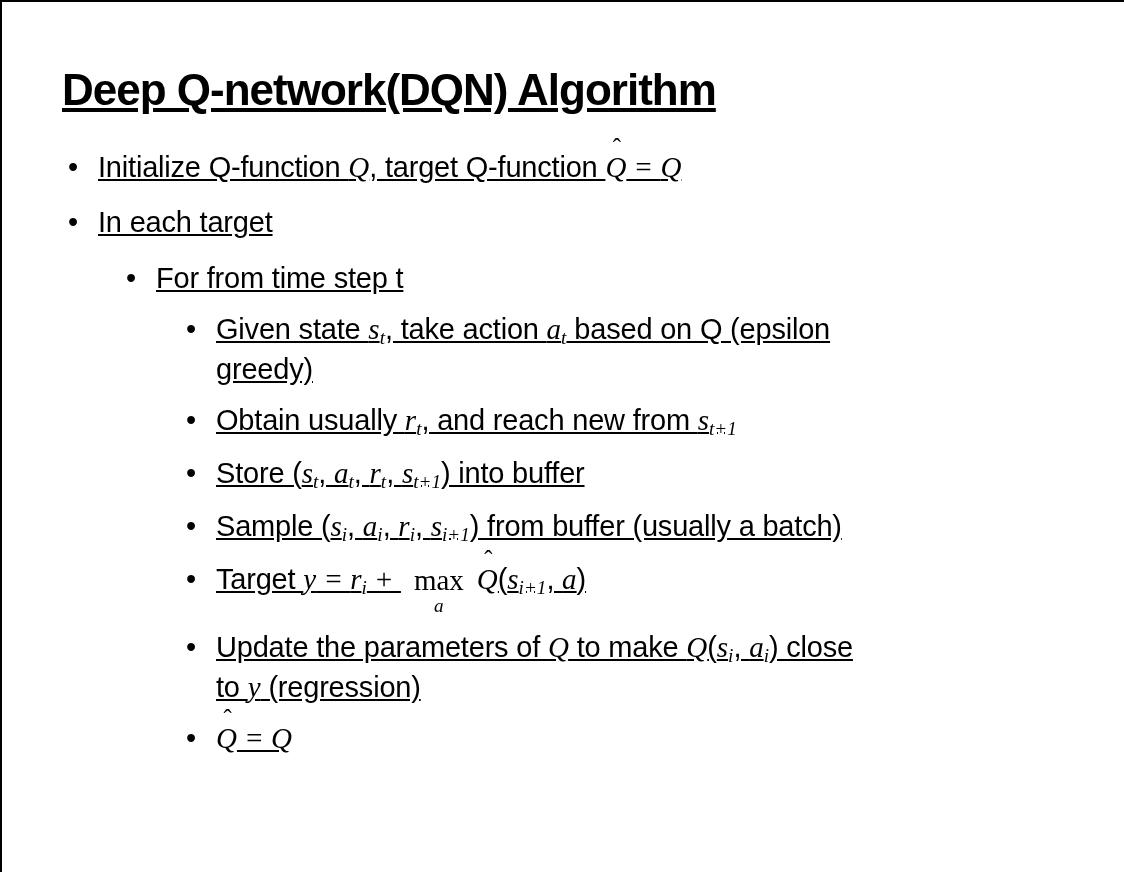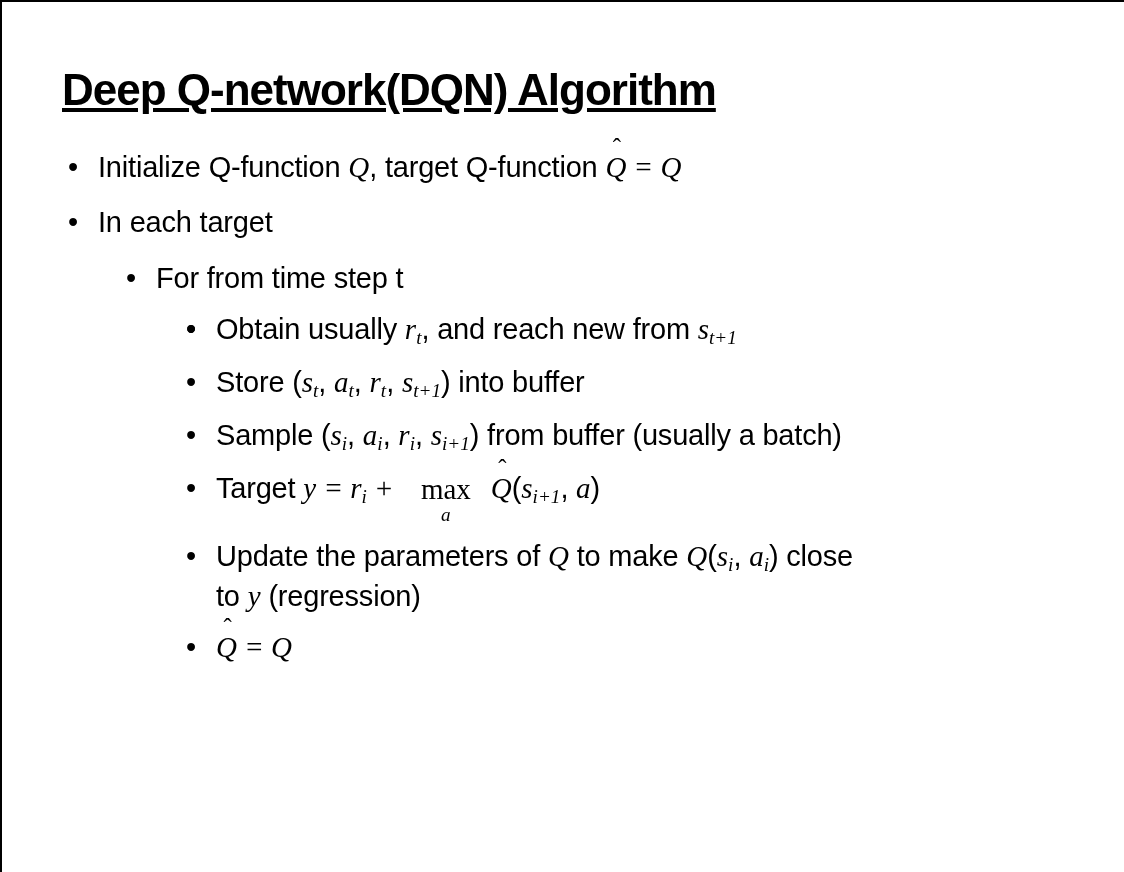--- a/index.html
+++ b/index.html
@@ -12,21 +12,21 @@
   .border-left{position:absolute;left:0;top:0;width:2px;height:872px;background:#000;}
 
   .slide-title{
     position:absolute;left:62px;top:36px;
     font-size:44px;font-weight:700;letter-spacing:-1px;
     white-space:nowrap;color:#000;text-decoration:underline;
   }
 
   .bullet-list{position:absolute;left:64px;top:148px;right:16px;}
   .bullet{position:relative;line-height:1.32;font-size:29px;letter-spacing:-0.2px;margin-bottom:13px;}
-  .bullet .content{white-space:nowrap;display:block;}
+  .bullet .content{white-space:nowrap;display:block;text-decoration:underline;}
   .marker{position:absolute;top:0;}
   .l1{padding-left:34px;margin-bottom:17px;}
   .l1 .marker{left:4px;}
   .l2{padding-left:92px;}
   .l2 .marker{left:62px;}
   .l3{padding-left:152px;}
   .l3 .marker{left:122px;}
 
   .seg-m{font-family:"Liberation Serif",serif;font-style:italic;letter-spacing:0;}
   .seg-sub{
@@ -36,21 +36,21 @@
   .seg-hat{
     position:relative;display:inline-block;
     font-family:"Liberation Serif",serif;font-style:italic;letter-spacing:0;
   }
   .seg-hat .accent{
     position:absolute;top:-0.50em;left:55%;transform:translateX(-50%);
     font-style:normal;font-size:0.85em;line-height:1;
   }
   .seg-underop{
     display:inline-block;text-align:center;vertical-align:-0.78em;
-    font-family:"Liberation Serif",serif;letter-spacing:0;margin:0 20px;
+    font-family:"Liberation Serif",serif;letter-spacing:0;margin:0 13px;
   }
   .seg-underop .op{display:block;line-height:1.05;font-style:normal;}
   .seg-underop .under{display:block;line-height:1;font-style:italic;font-size:0.66em;}
 </style>
 </head>
 <body>
 
 <div class="border-top"></div>
 <div class="border-left"></div>
 
@@ -64,20 +64,21 @@
     <div class="bullet l1">
       <span class="marker">•</span>
       <span class="content"><span class="seg-p">In each target</span></span>
     </div>
     <div class="bullet l2">
       <span class="marker">•</span>
       <span class="content"><span class="seg-p">For from time step t</span></span>
     </div>
     <div class="bullet l3">
       <span class="marker">•</span>
+      <span class="content"><span class="seg-p">Given state </span><span class="seg-m">s</span><span class="seg-sub">t</span><span class="seg-p">, take action </span><span class="seg-m">a</span><span class="seg-sub">t</span><span class="seg-p"> based on Q (epsilon</span><br><span class="seg-p">greedy)</span></span>
     </div>
     <div class="bullet l3">
       <span class="marker">•</span>
       <span class="content"><span class="seg-p">Obtain usually </span><span class="seg-m">r</span><span class="seg-sub">t</span><span class="seg-p">, and reach new from </span><span class="seg-m">s</span><span class="seg-sub">t+1</span></span>
     </div>
     <div class="bullet l3">
       <span class="marker">•</span>
       <span class="content"><span class="seg-p">Store (</span><span class="seg-m">s</span><span class="seg-sub">t</span><span class="seg-p">, </span><span class="seg-m">a</span><span class="seg-sub">t</span><span class="seg-p">, </span><span class="seg-m">r</span><span class="seg-sub">t</span><span class="seg-p">, </span><span class="seg-m">s</span><span class="seg-sub">t+1</span><span class="seg-p">) into buffer</span></span>
     </div>
     <div class="bullet l3">

